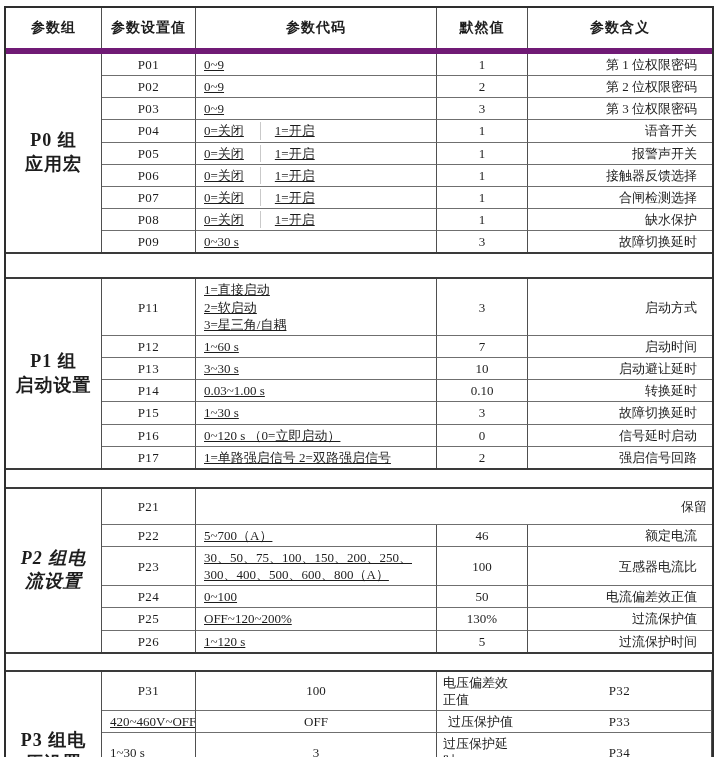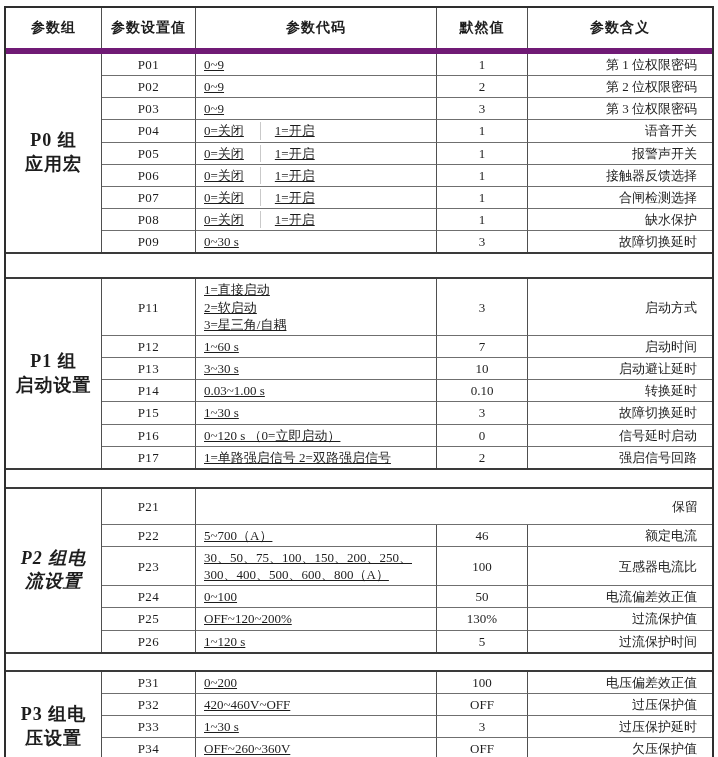--- a/index.html
+++ b/index.html
@@ -57,21 +57,21 @@
     grid-column: 1;
   }
   .code-cell { justify-content: center; text-align: center; letter-spacing: 0.5px; }
   .value-cell { white-space: pre-line; text-align: left; padding-left: 8px; text-decoration: underline; }
   .default-cell { justify-content: center; text-align: center; }
   .meaning-cell { justify-content: flex-end; text-align: left; padding-right: 15px; }
   .merged-cell {
     grid-column: 3 / 6;
     justify-content: flex-end;
     text-align: right;
-    padding-right: 14px;
+    padding-right: 5px;
     min-height: 36px;
   }
   .tall { min-height: 36px; }
   .vpart2 {
     margin-left: 16px;
     padding-left: 14px;
     border-left: 1px solid #c9c9c9;
   }
 </style>
 </head>
@@ -187,21 +187,20 @@
         <div class="cell code-cell br">P26</div>
         <div class="cell value-cell br">1~120 s</div>
         <div class="cell default-cell br">5</div>
         <div class="cell meaning-cell">过流保护时间</div>
       </div>
       <div class="gap g3"></div>
       <div class="grid block after-gap">
         <div class="cell group-cell br" style="grid-row: 1 / span 5;">P3 组电
 压设置</div>
         <div class="cell code-cell br bb">P31</div>
-        <div class="cell value-cell br bb">0~200</div>
         <div class="cell default-cell br bb">100</div>
         <div class="cell meaning-cell bb">电压偏差效正值</div>
         <div class="cell code-cell br bb">P32</div>
         <div class="cell value-cell br bb">420~460V~OFF</div>
         <div class="cell default-cell br bb">OFF</div>
         <div class="cell meaning-cell bb">过压保护值</div>
         <div class="cell code-cell br bb">P33</div>
         <div class="cell value-cell br bb">1~30 s</div>
         <div class="cell default-cell br bb">3</div>
         <div class="cell meaning-cell bb">过压保护延时</div>

